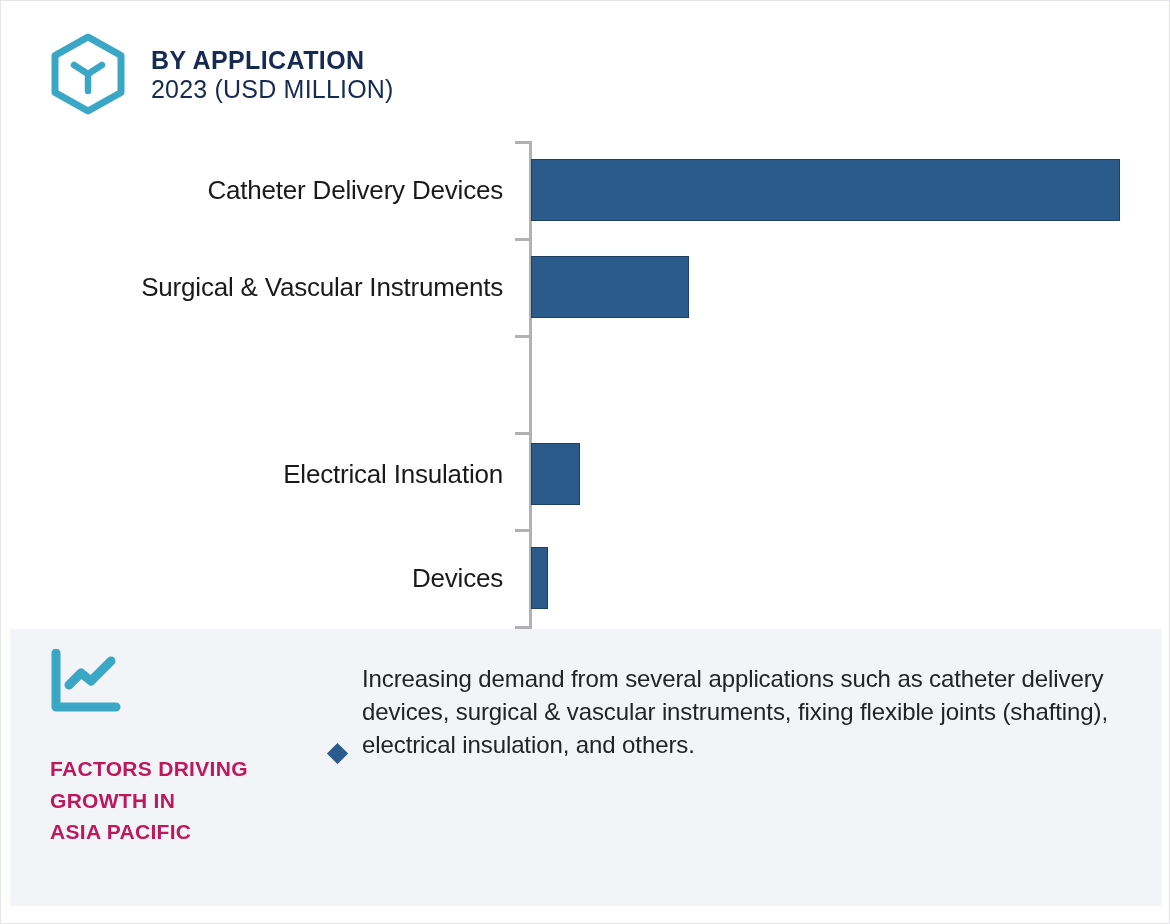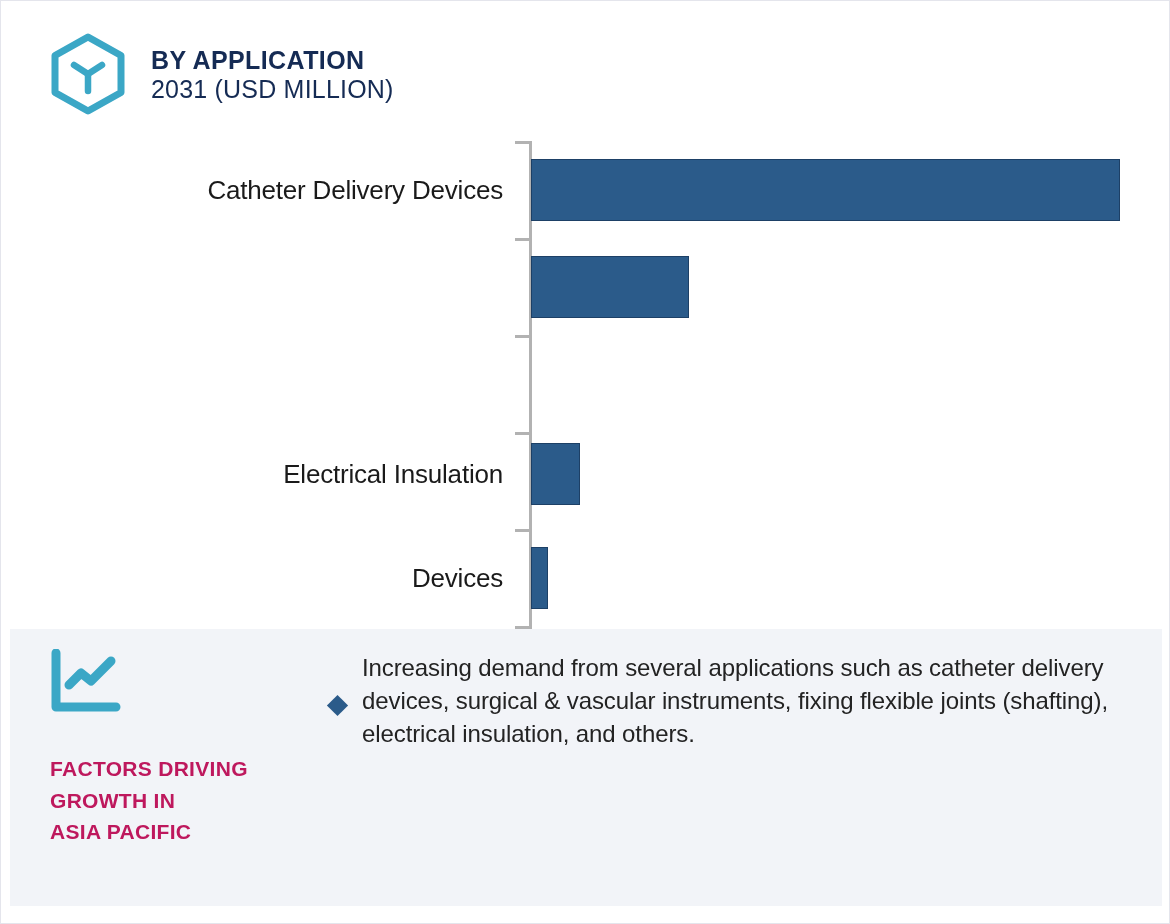--- a/index.html
+++ b/index.html
@@ -141,22 +141,23 @@
     white-space: pre-line;
   }
   .bullets {
     position: absolute;
     left: 320px;
     top: 22px;
     width: 790px;
   }
   .bullet {
     display: flex;
-    align-items: center;
+    align-items: flex-end;
     margin-bottom: 22px;
+    margin-top: 11px;
   }
   .bullet-diamond {
     flex: 0 0 auto;
     width: 15px;
     height: 15px;
     background: #2B5B8A;
     transform: rotate(45deg);
     margin-top: 10px;
     margin-right: 17px;
   }
@@ -178,41 +179,42 @@
         <polygon points="39,4 72,22.5 72,59.5 39,78 6,59.5 6,22.5" fill="none" stroke="#3BA7C6" stroke-width="7" stroke-linejoin="round"></polygon>
         <g stroke="#3BA7C6" stroke-width="6.5" stroke-linecap="round">
           <line x1="39" y1="41" x2="39" y2="58"></line>
           <line x1="39" y1="41" x2="25" y2="32"></line>
           <line x1="39" y1="41" x2="53" y2="32"></line>
         </g>
       </svg>
     </span>
     <div class="header-text">
       <div class="title-main">BY APPLICATION</div>
-      <div class="title-sub">2031 (USD MILLION)</div>
+      <div class="title-sub">2023 (USD MILLION)</div>
     </div>
   </div>
 
   <div class="chart">
 
     <div class="axis-line"></div>
 
     <div class="tick" style="top:10px;"></div>
     <div class="tick" style="top:107px;"></div>
     <div class="tick" style="top:204px;"></div>
     <div class="tick" style="top:301px;"></div>
     <div class="tick" style="top:398px;"></div>
     <div class="tick" style="top:495px;"></div>
 
     <div class="row" style="top:10px;">
       <div class="row-label">Catheter Delivery Devices</div>
       <div class="bar" style="width: 589px; background: rgb(43, 91, 138); border-color: rgb(29, 64, 102);"></div>
     </div>
 
     <div class="row" style="top:107px;">
+      <div class="row-label">Surgical &amp; Vascular Instruments</div>
       <div class="bar" style="width: 158px; background: rgb(43, 91, 138); border-color: rgb(29, 64, 102);"></div>
     </div>
 
 
     <div class="row" style="top:294px;">
       <div class="row-label">Electrical Insulation</div>
       <div class="bar" style="width: 49px; background: rgb(43, 91, 138); border-color: rgb(29, 64, 102);"></div>
     </div>
 
     <div class="row" style="top:398px;">

